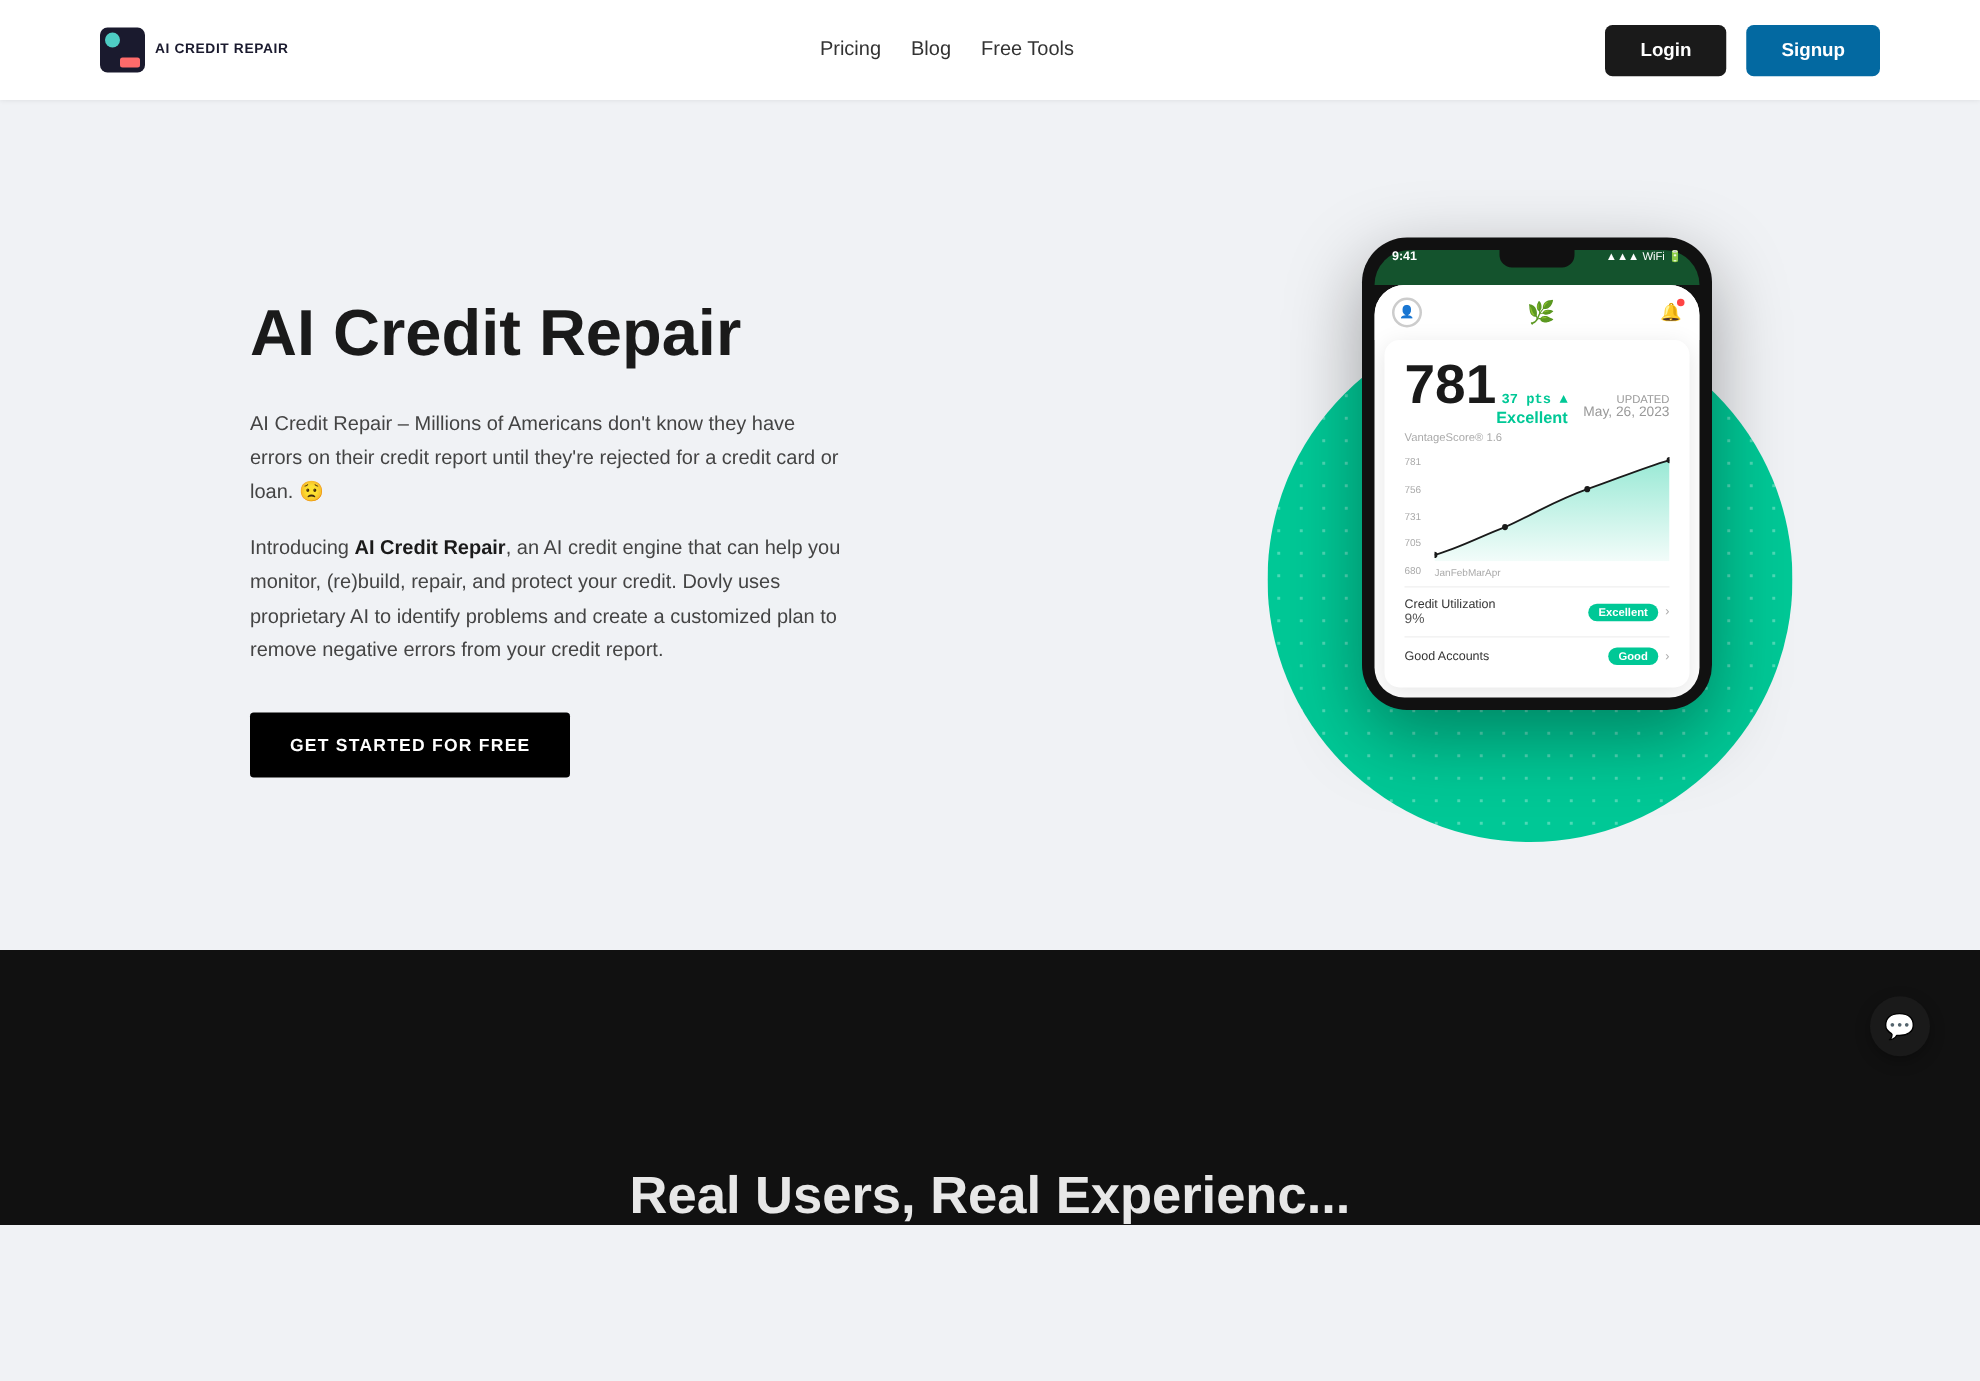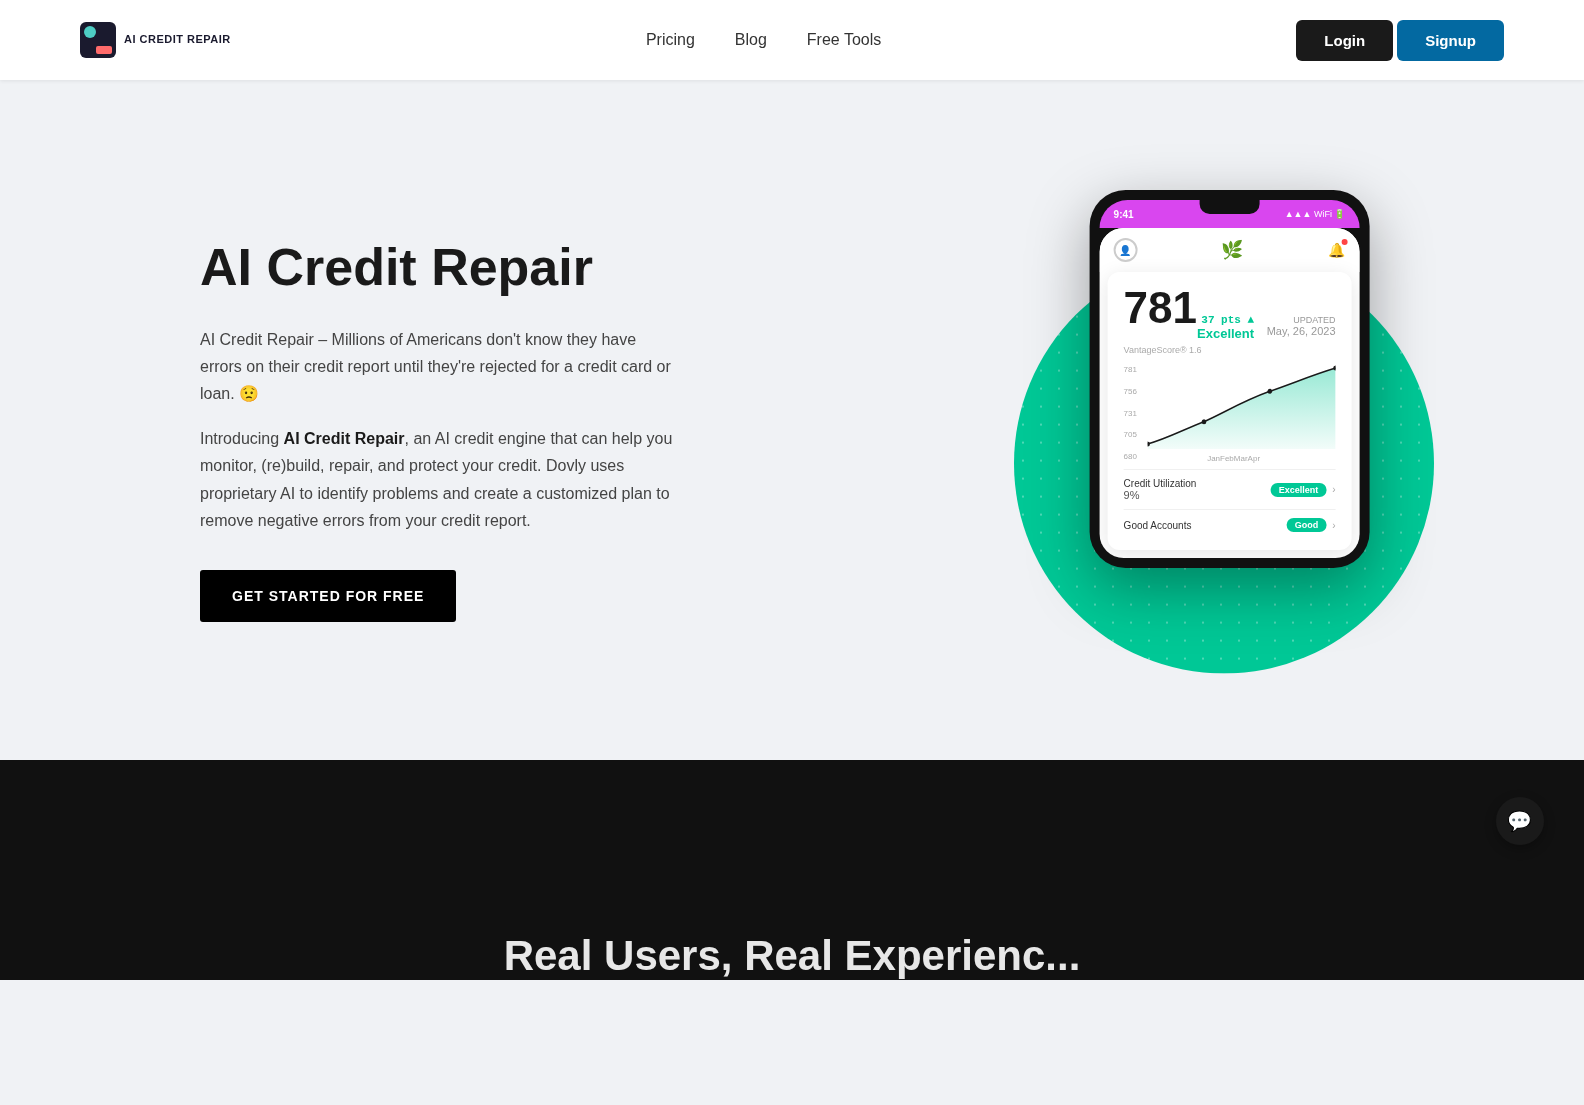--- a/index.html
+++ b/index.html
@@ -48,33 +48,33 @@
     .nav-logo-text {
       font-size: 11px;
       font-weight: 700;
       color: #1a1a2e;
       letter-spacing: 0.5px;
       text-transform: uppercase;
       line-height: 1.2;
     }
     .nav-links {
       display: flex;
-      gap: 40px;
+      gap: 24px;
       align-items: center;
     }
     .nav-link {
       font-size: 16px;
       color: #333;
       text-decoration: none;
       font-weight: 400;
       cursor: pointer;
     }
     .nav-actions {
       display: flex;
-      gap: 4px;
+      gap: 16px;
       align-items: center;
     }
     .btn-login {
       background: #1a1a1a;
       color: #fff;
       border: none;
       padding: 12px 28px;
       border-radius: 6px;
       font-size: 15px;
       font-weight: 600;
@@ -167,25 +167,24 @@
       left: 50%;
       transform: translateX(-48%);
       width: 280px;
       background: #111;
       border-radius: 36px;
       padding: 10px 10px 10px 10px;
       box-shadow: 0 20px 60px rgba(0,0,0,0.35);
       z-index: 5;
     }
     .phone-notch-bar {
-      background: #d946ef;
+      background: #14532d;
       border-radius: 28px 28px 0 0;
       height: 28px;
       display: flex;
-      align-items: center;
       justify-content: space-between;
       padding: 0 14px;
       margin-bottom: 0;
     }
     .phone-time { color: #fff; font-size: 10px; font-weight: 600; }
     .phone-notch {
       width: 60px; height: 14px;
       background: #111;
       border-radius: 0 0 10px 10px;
       position: absolute;
@@ -294,21 +293,21 @@
       top: 0;
       right: 0;
       bottom: 14px;
     }
     .chart-x-labels {
       position: absolute;
       bottom: 0;
       left: 24px;
       right: 16px;
       display: flex;
-      justify-content: center;
+      justify-content: flex-start;
       font-size: 8px;
       color: #aaa;
     }
 
     
     .credit-item {
       display: flex;
       align-items: center;
       justify-content: space-between;
       padding: 8px 0;

